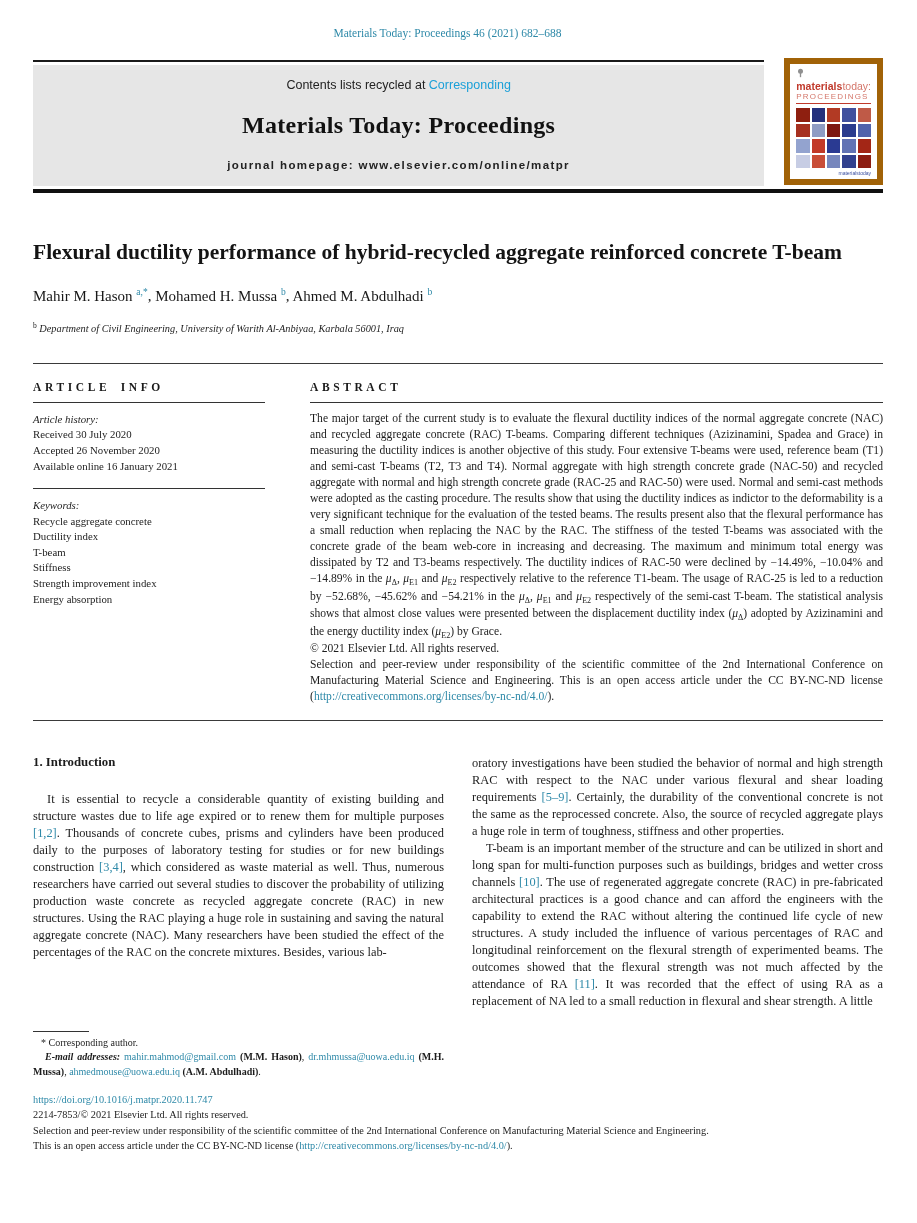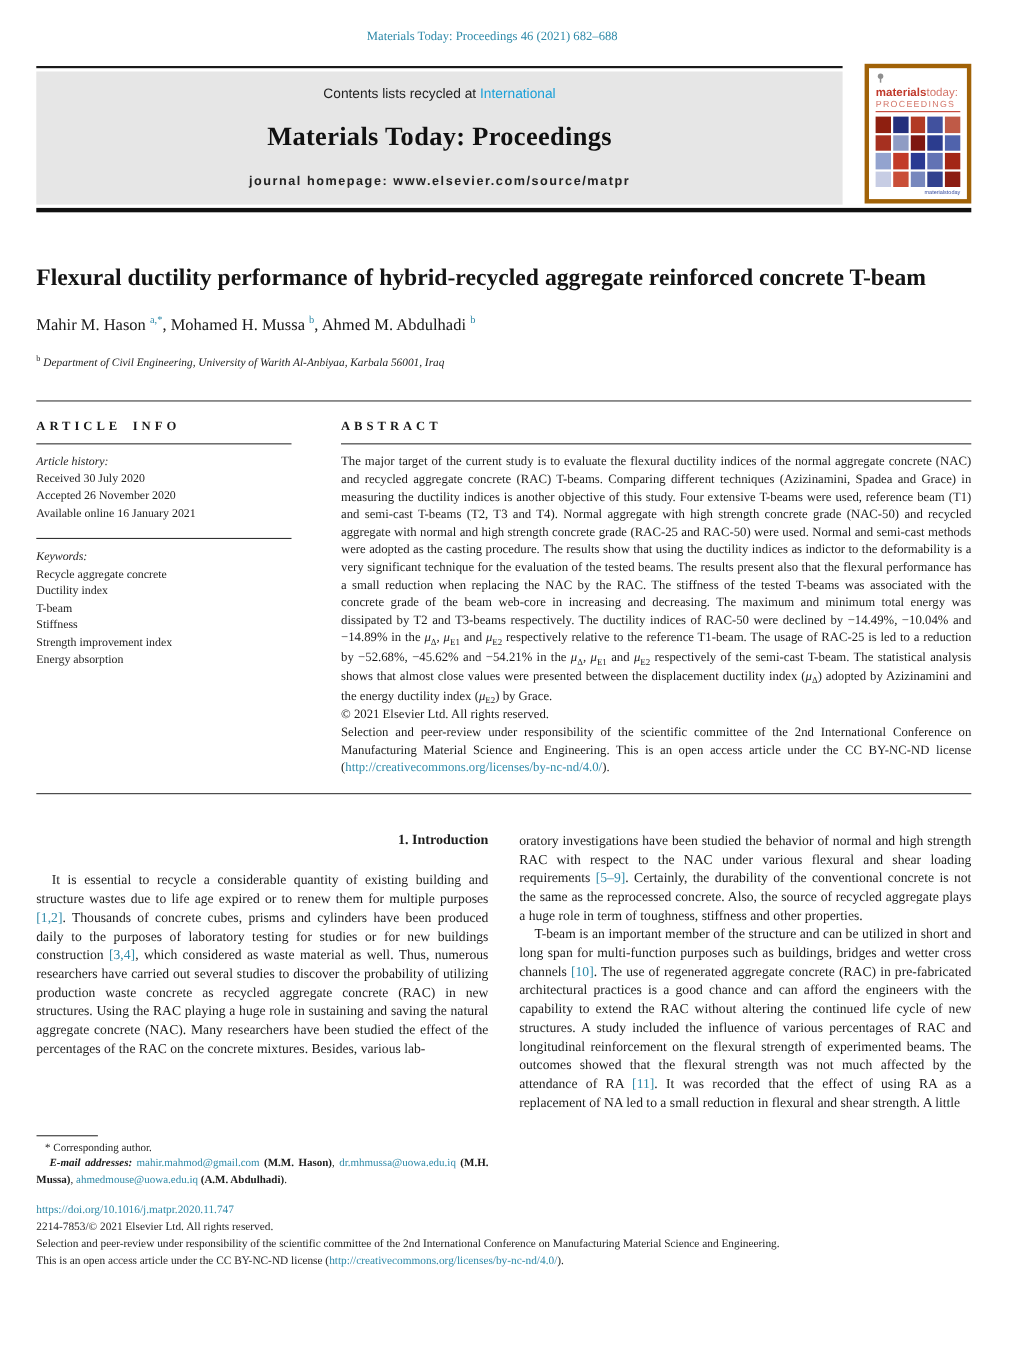--- a/index.html
+++ b/index.html
@@ -15,21 +15,21 @@
   .elsevier-text { font-size:19px; color:#e8820e; letter-spacing:1px; margin-top:2px; }
   .banner-box { flex:1; background:#e6e6e6; height:121px; display:flex; flex-direction:column;
                 justify-content:space-between; text-align:center; padding:13px 10px 15px; }
   .contents-line { font-family:"Liberation Sans", sans-serif; font-size:12.5px; color:#222; }
   .sd { color:#1ba0d8; }
   .journal-name { font-size:24px; font-weight:600; letter-spacing:.3px; color:#111; }
   .homepage-line { font-family:"Liberation Sans", sans-serif; font-size:11.5px; font-weight:bold;
                    letter-spacing:1.4px; color:#222; }
   .hp-url { color:#222; }
 
-  .cover-thumb { width:99px; height:127px; margin-left:20px; margin-top:-2px; border:4px solid #a16207;
+  .cover-thumb { width:99px; height:127px; margin-left:20px; margin-top:-2px; border:6px solid #a16207;
                  background:#fff; padding:4px 6px 3px; font-family:"Liberation Sans", sans-serif;
                  display:flex; flex-direction:column; }
   .cover-mark { width:9px; height:10px; }
   .cover-title { font-size:10.5px; color:#c0392b; line-height:1; margin-top:3px; }
   .cover-title b { font-weight:bold; }
   .ct-light { color:#d4766a; }
   .cover-sub { font-size:8px; letter-spacing:1.2px; color:#d4766a; line-height:1.2; }
   .cover-rule { border-top:1px solid #c0392b; margin:2px 0 4px; }
   .cover-grid { display:grid; grid-template-columns:repeat(5,1fr); gap:2px; flex:1; }
   .tile { width:100%; height:100%; }
@@ -53,21 +53,21 @@
   .head-rule { border-top:1.1px solid #333; margin:9px 0 8px; }
   .head-rule.mt { margin-top:14px; }
   .info-label { font-style:italic; font-size:10.8px; line-height:1.5; }
   .info-item { font-size:10.8px; line-height:1.45; }
   .abs-text { font-size:11.6px; line-height:1.38; text-align:justify; }
   .abs-copy { font-size:11.6px; line-height:1.38; }
 
   .body-rule { margin-top:15px; }
 
   .intro-cols { display:flex; margin:34px 12px 0 33px; height:324px; overflow:hidden; }
-  .col { width:422px;align-items:flex-end; }
+  .col { width:422px; }
   .col.right { margin-left:28px; }
   .col.left { display:flex; flex-direction:column; }
   .intro-head { font-weight:bold; font-size:12.8px; margin-bottom:21px; }
   .para { font-size:12.4px; line-height:1.37; text-align:justify; }
   .para.indent { text-indent:14px; }
 
   .footnote { margin-top:auto; font-size:10px; }
   .fn-rule { width:56px; border-top:1px solid #333; margin-bottom:5px; }
   .fn-corr { padding-left:8px; }
   .fn-emails { font-size:10px; line-height:1.5; text-align:justify; margin-top:1px; text-indent:12px; }
@@ -80,23 +80,23 @@
 </head>
 <body>
 
 <div class="page">
 
   <div class="citation">Materials Today: Proceedings 46 (2021) 682–688</div>
 
   <div class="banner-row">
     <div class="banner-left">
       <div class="banner-box">
-        <div class="contents-line"><span>Contents lists recycled at </span><span class="sd">International</span></div>
+        <div class="contents-line"><span>Contents lists recycled at </span><span class="sd">Corresponding</span></div>
         <div class="journal-name">Materials Today: Proceedings</div>
-        <div class="homepage-line"><span>journal homepage: </span><span class="hp-url">www.elsevier.com/source/matpr</span></div>
+        <div class="homepage-line"><span>journal homepage: </span><span class="hp-url">www.elsevier.com/online/matpr</span></div>
       </div>
     </div>
     <div class="cover-thumb">
       <svg class="cover-mark" viewBox="0 0 10 12">
         <circle cx="5" cy="4" r="3" fill="#8f8f8f"></circle>
         <rect x="4.2" y="5" width="1.6" height="6" fill="#8f8f8f"></rect>
       </svg>
       <div class="cover-title"><b>materials</b><span class="ct-light">today:</span></div>
       <div class="cover-sub">PROCEEDINGS</div>
       <div class="cover-rule"></div>

